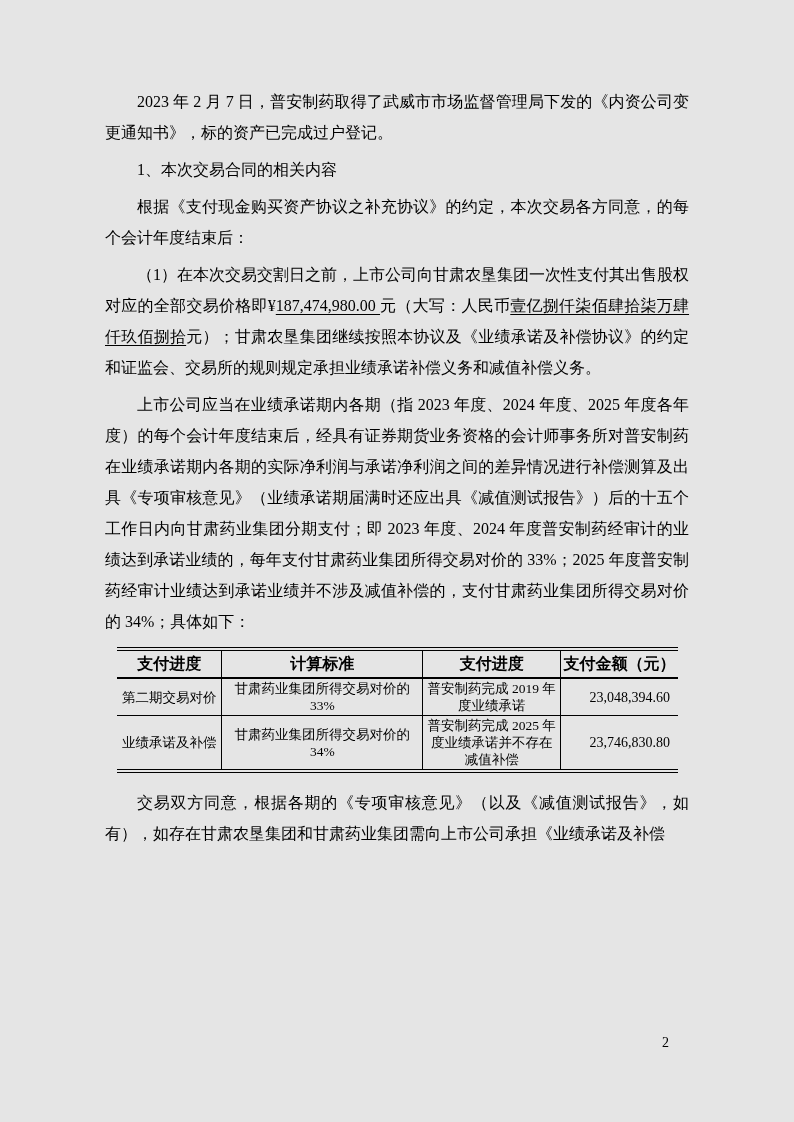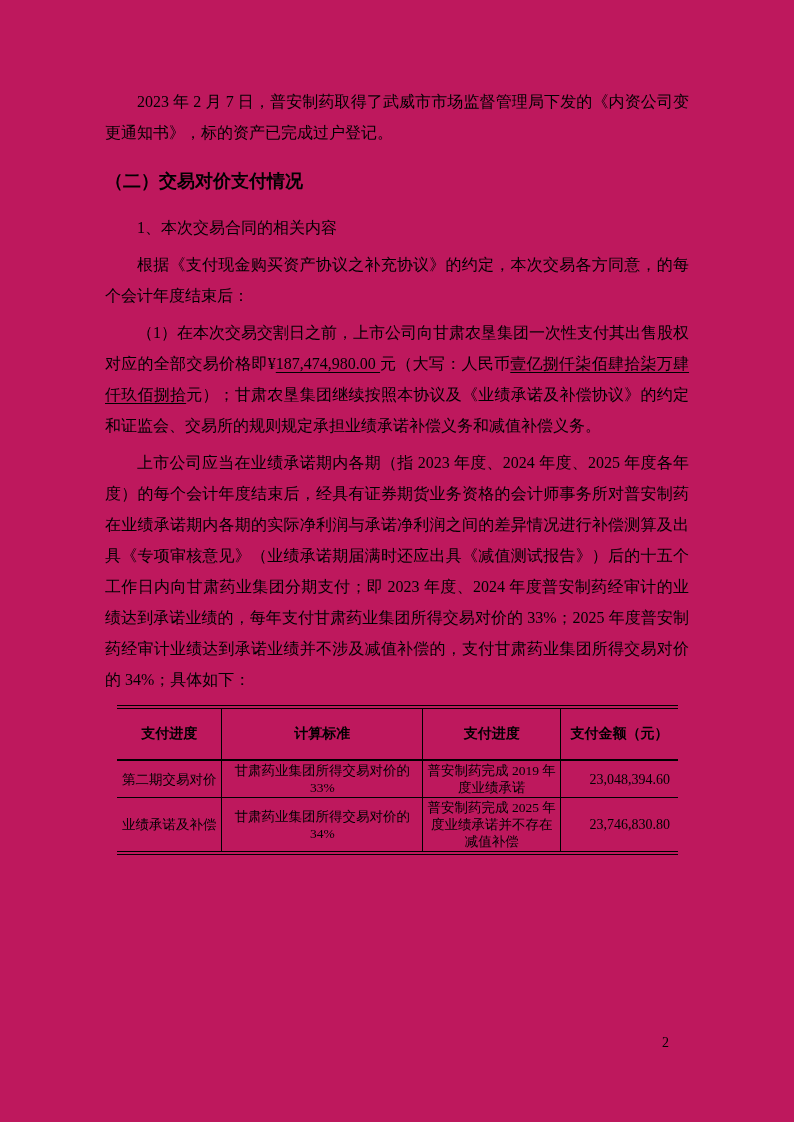--- a/index.html
+++ b/index.html
@@ -6,21 +6,21 @@
   html, body { margin: 0; padding: 0; }
   body {
     width: 794px; height: 1122px;
     background: #ffffff;
     color: #000000;
     font-family: "Liberation Serif", serif;
   }
   .page {
     position: relative;
     width: 794px; height: 1122px;
-    background: #be185d;
+    background: #e5e5e5;
     overflow: hidden;
   }
   .content {
     padding: 86px 105px 0 105px;
   }
   p.body-para {
     margin: 0 0 6px 0;
     font-size: 16px;
     line-height: 31px;
     text-align: justify;
@@ -43,23 +43,23 @@
     border-collapse: collapse;
     table-layout: fixed;
     width: 561px;
     margin: 10px 11px 14px 12px;
     border-top: 4px double #000;
     border-bottom: 4px double #000;
   }
   table.pay-table th {
     font-family: "Liberation Serif", serif;
     font-weight: bold;
-    font-size: 14px;
+    font-size: 16px;
     line-height: 18px;
-    padding: 16px 2px;
+    padding: 4px 2px;
     text-align: center;
     border-bottom: 2px solid #000;
   }
   table.pay-table td {
     font-size: 13.5px;
     line-height: 17px;
     padding: 1px 4px;
     text-align: center;
     vertical-align: middle;
   }
@@ -84,21 +84,20 @@
   }
 </style>
 </head>
 <body>
 
 <div class="page">
   <div class="content">
 
     <p class="body-para">2023 年 2 月 7 日，普安制药取得了武威市市场监督管理局下发的《内资公司变更通知书》，标的资产已完成过户登记。</p>
 
-    <h2 class="section-heading">（二）交易对价支付情况</h2>
 
     <p class="body-para">1、本次交易合同的相关内容</p>
 
     <p class="body-para">根据《支付现金购买资产协议之补充协议》的约定，本次交易各方同意，的每个会计年度结束后：</p>
 
     <p class="body-para">
       <span>（1）在本次交易交割日之前，上市公司向甘肃农垦集团一次性支付其出售股权对应的全部交易价格即¥</span><span class="u">187,474,980.00 </span><span>元（大写：人民币</span><span class="u">壹亿捌仟柒佰肆拾柒万肆仟玖佰捌拾</span><span>元）；甘肃农垦集团继续按照本协议及《业绩承诺及补偿协议》的约定和证监会、交易所的规则规定承担业绩承诺补偿义务和减值补偿义务。</span>
     </p>
 
 
@@ -128,17 +127,18 @@
         </tr>
         <tr>
           <td>业绩承诺及补偿</td>
           <td>甘肃药业集团所得交易对价的34%</td>
           <td>普安制药完成 2025 年度业绩承诺并不存在减值补偿</td>
           <td class="amount">23,746,830.80</td>
         </tr>
       </tbody>
     </table>
 
+    <p class="body-para">交易双方同意，根据各期的《专项审核意见》（以及《减值测试报告》，如有），如存在甘肃农垦集团和甘肃药业集团需向上市公司承担《业绩承诺及补偿</p>
 
   </div>
 
   <div class="page-number">2</div>
 </div>
 
 </body></html>

